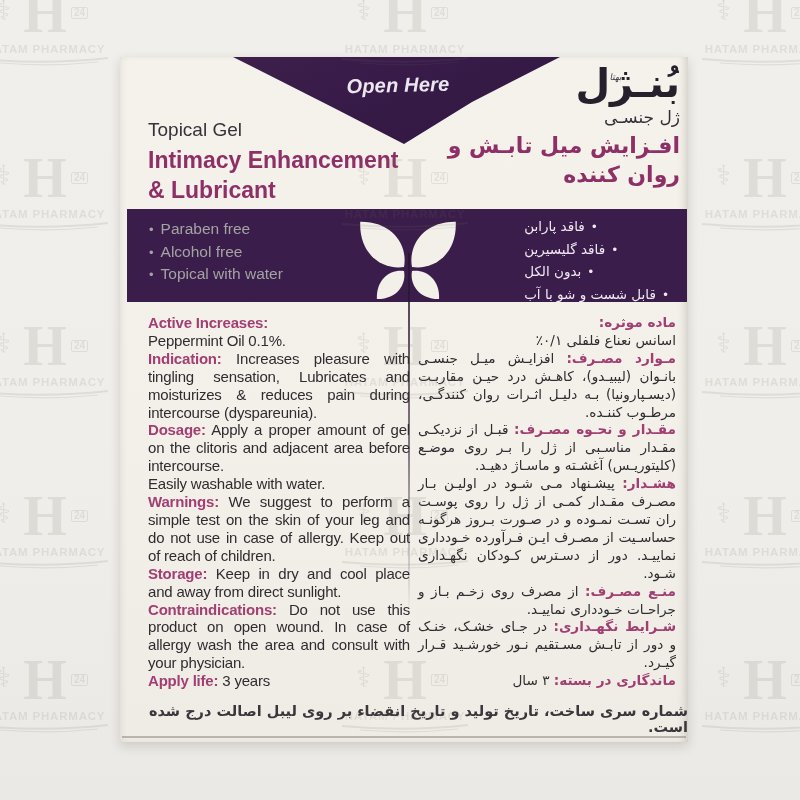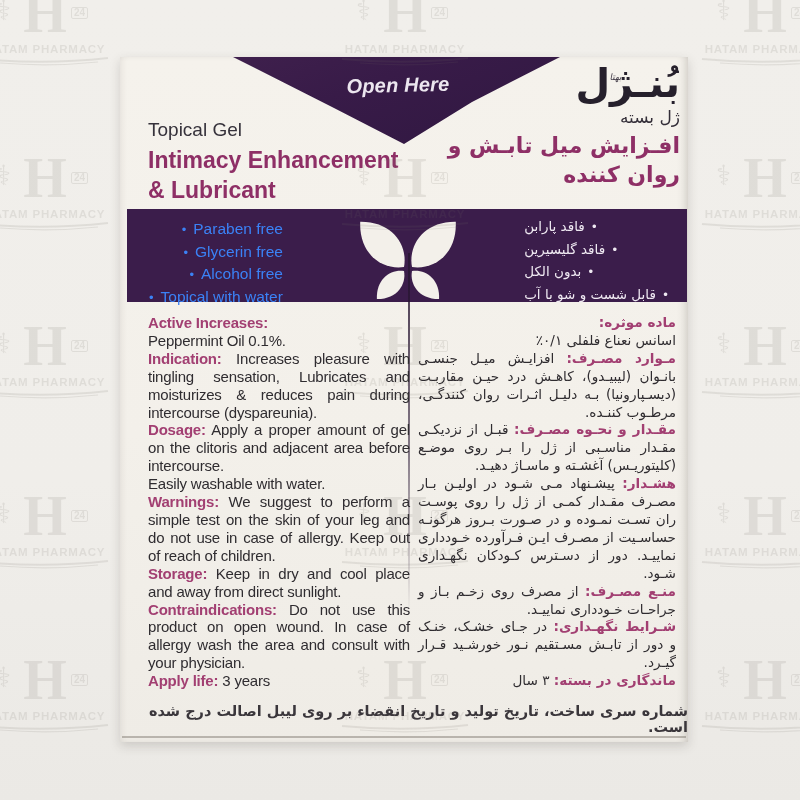--- a/index.html
+++ b/index.html
@@ -59,21 +59,21 @@
     background-image:
       linear-gradient(90deg,#3b1d4b 0%,#3b1d4b 22%,rgba(59,29,75,0) 42%,rgba(59,29,75,0) 62%,#3b1d4b 80%,#3b1d4b 100%),
       radial-gradient(circle at 3.4px 3.4px,#a23a7c 3.1px,rgba(162,58,124,0) 3.9px),
       radial-gradient(circle at 9.2px 9.2px,#96347- 0,rgba(150,52,116,0) 0),
       radial-gradient(circle at 9.1px 9.1px,#963474 2.6px,rgba(150,52,116,0) 3.4px);
     background-size:auto,11.5px 11.5px,11.5px 11.5px,11.5px 11.5px;
   }
   .butterfly{position:absolute;left:206px;top:-2px;width:150px;height:97px;}
   .features-en{
     position:absolute;left:22px;top:9px;margin:0;padding:0;list-style:none;
-    color:#3b82f6;font-size:15.5px;line-height:21.5px;text-align:right;
+    color:#a3a3a3;font-size:15.5px;line-height:21.5px;
   }
   .features-en li .b{margin-right:7px;font-size:13px;}
   .features-fa{
     position:absolute;right:18px;top:7px;margin:0;padding:0;list-style:none;direction:rtl;
     color:#efe9f2;font-family:"DejaVu Sans",sans-serif;font-size:13.5px;line-height:21.5px;text-align:left;
   }
   .features-fa li .b{margin-left:6px;font-size:12px;}
   
   .center-line{
     position:absolute;left:288px;top:196px;width:2px;height:360px;
@@ -110,21 +110,21 @@
 <body>
 
 <div class="box">
 
   <div class="flap">
     <div class="open-here">Open Here</div>
   </div>
 
   <div class="brand">
     <div class="logo-fa"><span>بُنـژل</span><span class="logo-sub">بهتا</span></div>
-    <div class="fa-type">ژل بسته</div>
+    <div class="fa-type">ژل جنسـی</div>
     <div class="fa-title">
       <span>افـزایش میل تابـش و</span><br>
       <span>روان کننده</span>
     </div>
   </div>
 
   <div class="en-head">
     <div class="en-type">Topical Gel</div>
     <div class="en-title">
       <span>Intimacy Enhancement</span><br>
@@ -138,21 +138,20 @@
       <g fill="#f3f0ea">
         <path d="M0 0 C -14 -10 -19 -32 0 -50 C 19 -32 14 -10 0 0 Z" transform="translate(71,60) rotate(-44) scale(1.26)"></path>
         <path d="M0 0 C -14 -10 -19 -32 0 -50 C 19 -32 14 -10 0 0 Z" transform="translate(79,60) rotate(44) scale(1.26)"></path>
         <path d="M0 0 C -14 -10 -19 -32 0 -50 C 19 -32 14 -10 0 0 Z" transform="translate(71,64) rotate(-136) scale(0.78)"></path>
         <path d="M0 0 C -14 -10 -19 -32 0 -50 C 19 -32 14 -10 0 0 Z" transform="translate(79,64) rotate(136) scale(0.78)"></path>
       </g>
     </svg>
     <ul class="features-en" id="features-en">
   <li><span class="b">•</span><span class="t">Paraben free</span></li>
 
-  <li><span class="b">•</span><span class="t">Glycerin free</span></li>
 
   <li><span class="b">•</span><span class="t">Alcohol free</span></li>
 
   <li><span class="b">•</span><span class="t">Topical with water</span></li>
 </ul>
     <ul class="features-fa" id="features-fa">
   <li><span class="b">•</span><span class="t">فاقد پارابن</span></li>
 
   <li><span class="b">•</span><span class="t">فاقد گلیسیرین</span></li>
 

